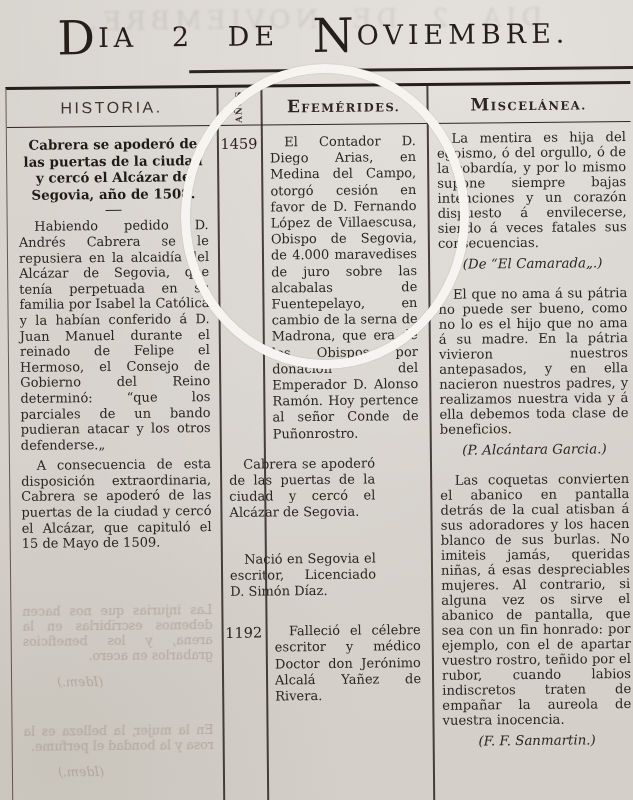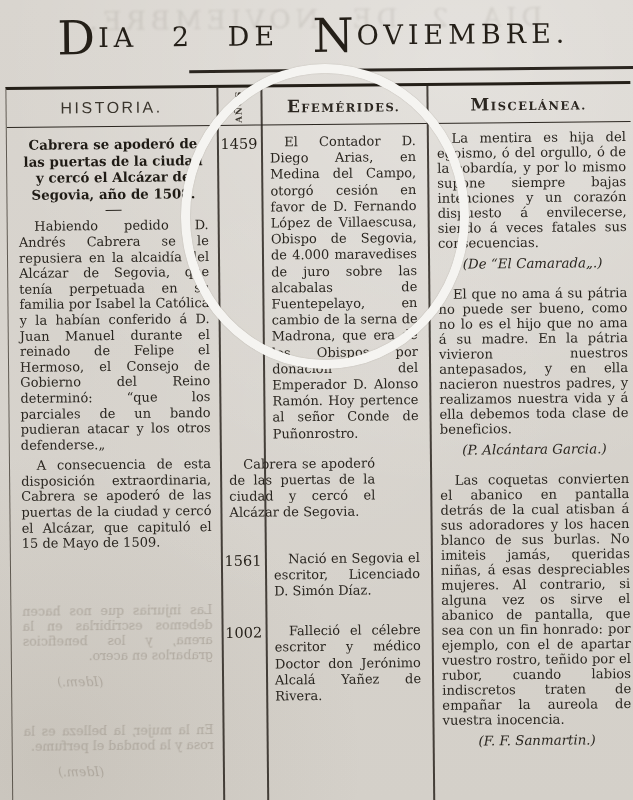--- a/index.html
+++ b/index.html
@@ -154,25 +154,24 @@
 
       <div class="c-mid">
         <div class="efem-entry">
           <div class="year">1459</div>
           <div class="etext">El Contador D. Diego Arias, en Medina del Campo, otorgó cesión en favor de D. Fernando López de Villaescusa, Obispo de Segovia, de 4.000 maravedises de juro sobre las alcabalas de Fuentepelayo, en cambio de la serna de Madrona, que era de los Obispos por donación del Emperador D. Alonso Ramón. Hoy pertence al señor Conde de Puñonrostro.</div>
         </div>
         <div class="efem-entry e-gap-2">
           <div class="etext">Cabrera se apoderó de las puertas de la ciudad y cercó el Alcázar de Segovia.</div>
         </div>
         <div class="efem-entry e-gap-3">
-          <div class="year">1561</div>
           <div class="etext">Nació en Segovia el escritor, Licenciado D. Simón Díaz.</div>
         </div>
         <div class="efem-entry e-gap-4">
-          <div class="year">1002</div>
+          <div class="year">1192</div>
           <div class="etext">Falleció el célebre escritor y médico Doctor don Jerónimo Alcalá Yañez de Rivera.</div>
         </div>
       </div>
 
       <div class="c-misc">
         <p class="mtext">La mentira es hija del egoismo, ó del orgullo, ó de la cobardía, y por lo mismo supone siempre bajas intenciones y un corazón dispuesto á envilecerse, siendo á veces fatales sus consecuencias.</p>
         <p class="attr">(De “El Camarada„.)</p>
         <p class="mtext">El que no ama á su pátria no puede ser bueno, como no lo es el hijo que no ama á su madre. En la pátria vivieron nuestros antepasados, y en ella nacieron nuestros padres, y realizamos nuestra vida y á ella debemos toda clase de beneficios.</p>
         <p class="attr">(P. Alcántara Garcia.)</p>
         <p class="mtext">Las coquetas convierten el abanico en pantalla detrás de la cual atisban á sus adoradores y los hacen blanco de sus burlas. No imiteis jamás, queridas niñas, á esas despreciables mujeres. Al contrario, si alguna vez os sirve el abanico de pantalla, que sea con un fin honrado: por ejemplo, con el de apartar vuestro rostro, teñido por el rubor, cuando labios indiscretos traten de empañar la aureola de vuestra inocencia.</p>

